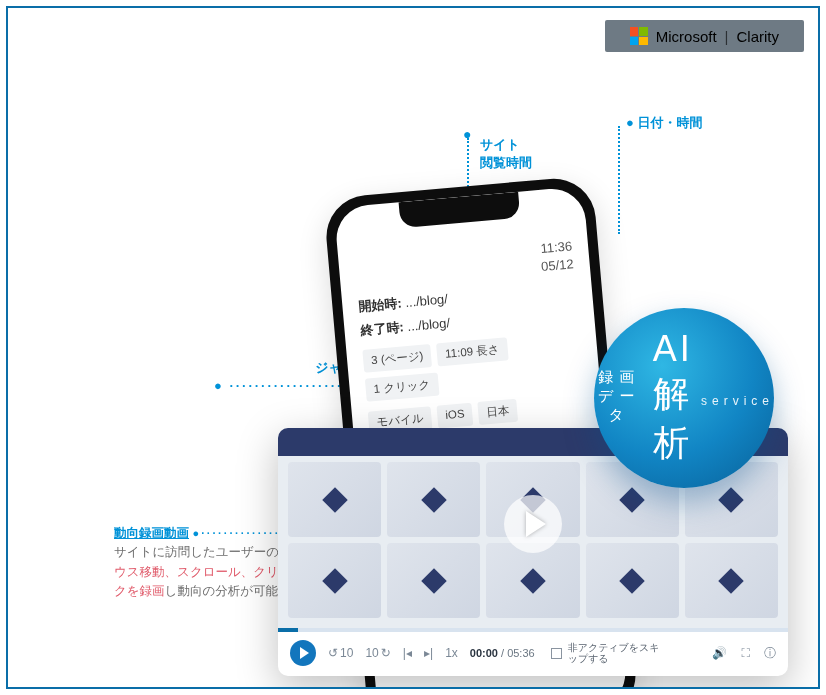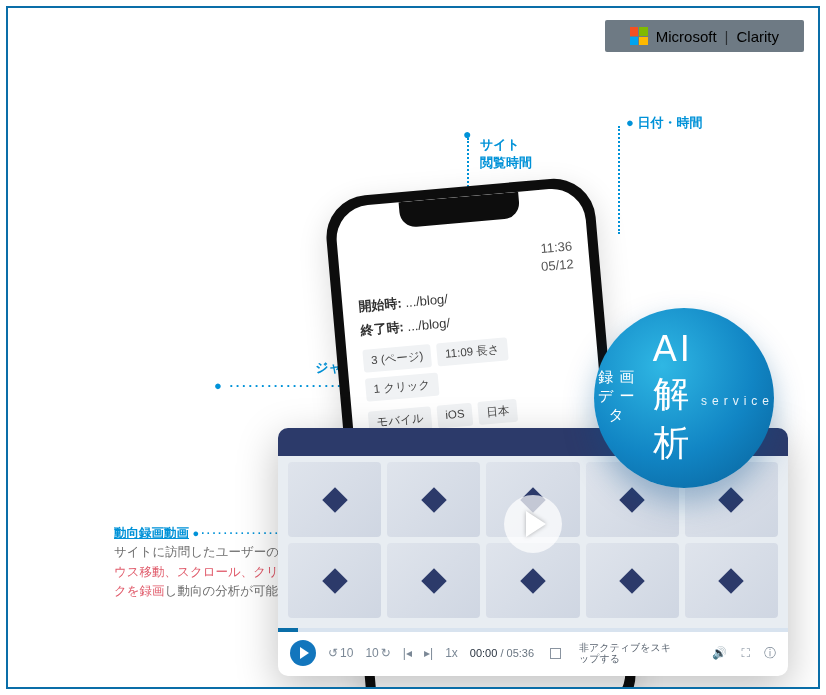--- a/index.html
+++ b/index.html
@@ -166,23 +166,23 @@
     width: 26px; height: 26px; border-radius: 50%;
     background: #1276bd; display:flex; align-items:center; justify-content:center;
   }
   .pbtn .tri{
     width:0;height:0;border-left:9px solid #fff;
     border-top:6px solid transparent;border-bottom:6px solid transparent;
     margin-left:2px;
   }
   .cicon { color:#7b8896; font-size:12px; display:flex; align-items:center; gap:2px; cursor:pointer;}
   .timebox { font-size:11px; color:#6a7682; }
-  .timebox .cur { font-weight:400; color:#2a3440; }
+  .timebox .cur { font-weight:700; color:#2a3440; }
   .skipchk {
-    display:flex; align-items:center; gap:18px; font-size:10px; color:#5a6470;
+    display:flex; align-items:center; gap:6px; font-size:10px; color:#5a6470;
     margin-left:4px;
   }
   .skipchk .box{ width:11px; height:11px; border:1px solid #8a94a0; }
   .spacer { flex:1; }
   .ctl-right { display:flex; align-items:center; gap:14px; color:#7b8896; }
 
   
   .ai-badge {
     position: absolute;
     right: 44px; top: 300px;

